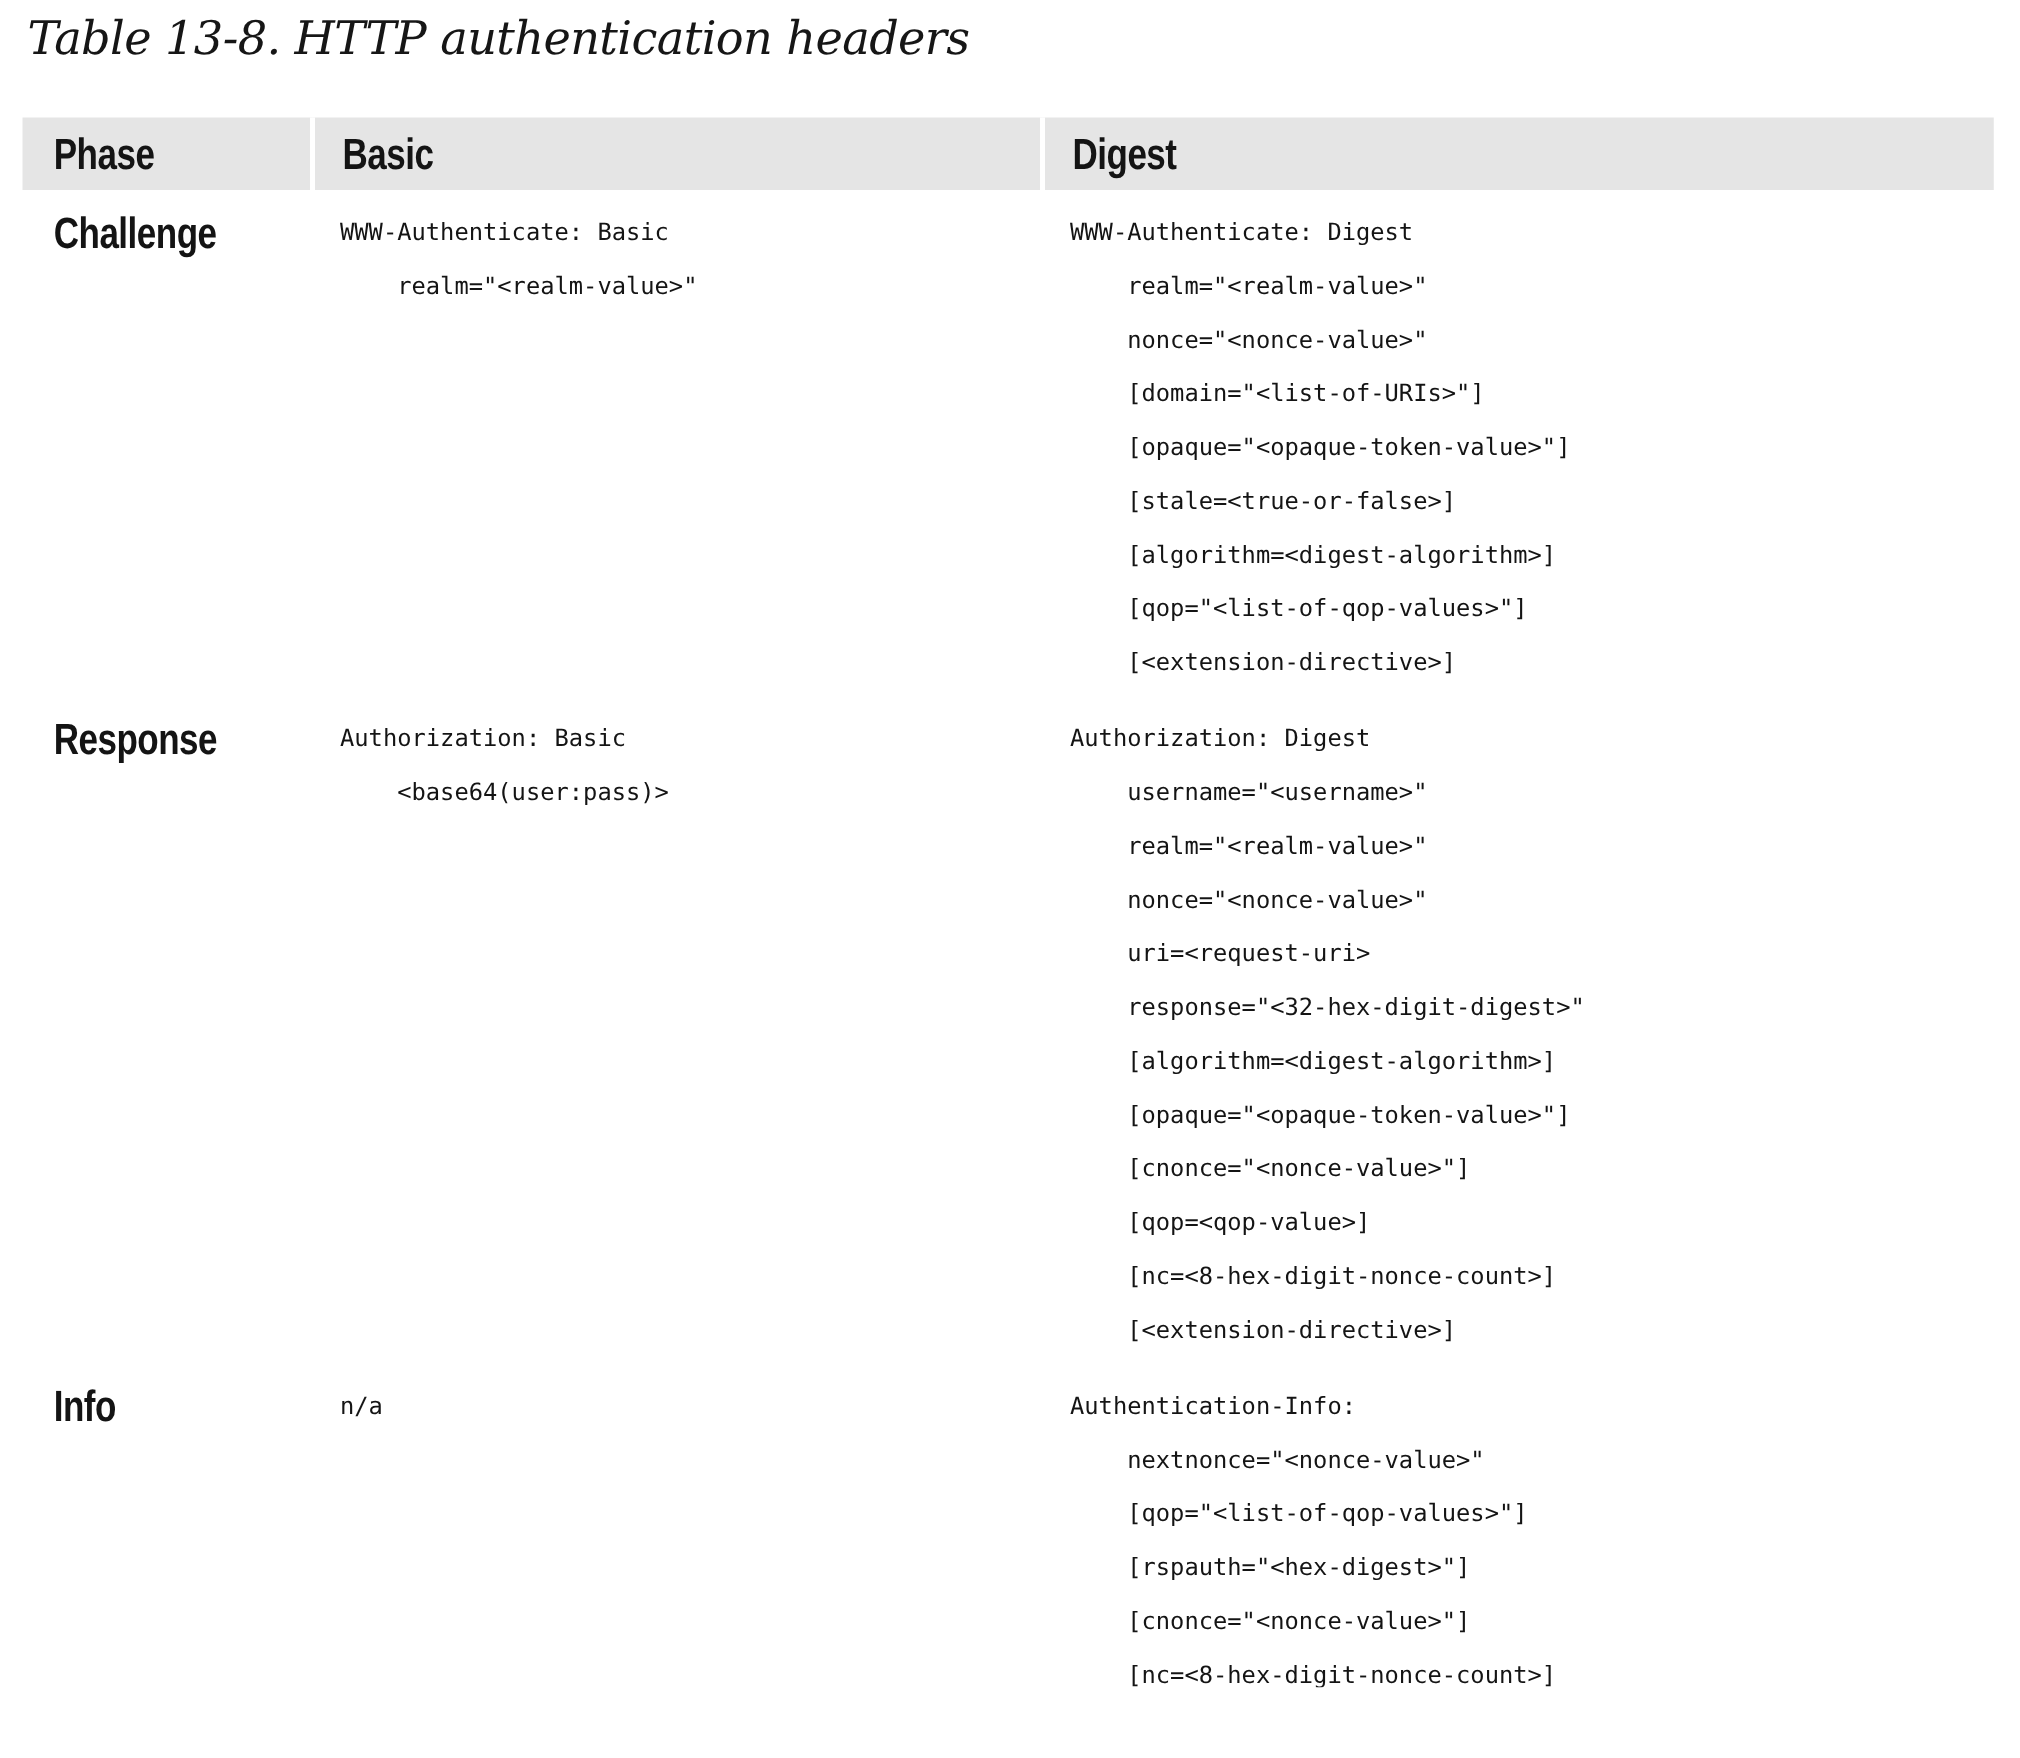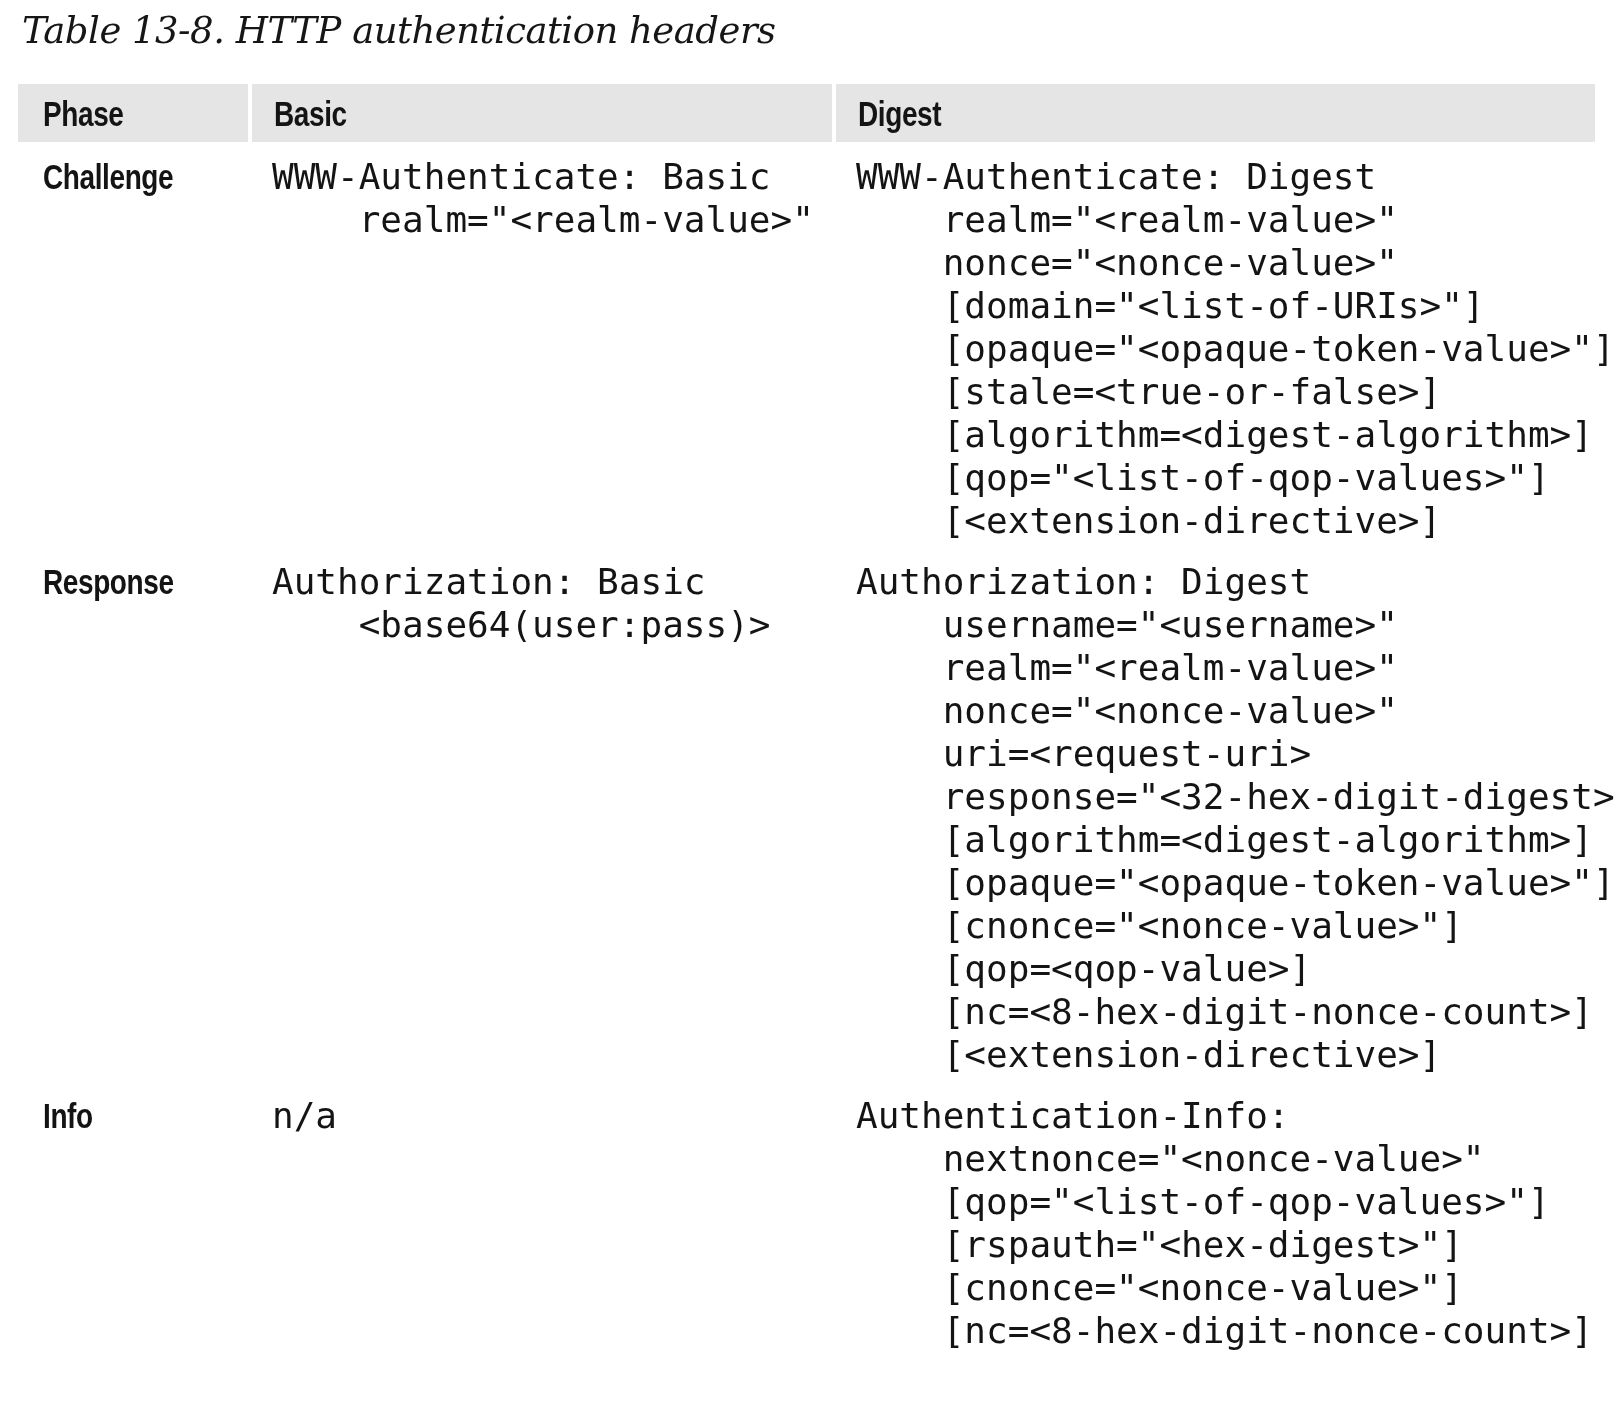--- a/index.html
+++ b/index.html
@@ -19,21 +19,21 @@
     font-style:italic;
     font-size:37px;
     line-height:54px;
     letter-spacing:-0.5px;
     color:#161616;
     white-space:nowrap;
   }
   table.auth {
     position:absolute;
     left:18px;
-    top:84px;
+    top:94px;
     width:1577px;
     border-collapse:collapse;
     table-layout:fixed;
     border-bottom:4px solid #404040;
   }
   col.c-phase  { width:232px; }
   col.c-basic  { width:584px; }
   col.c-digest { width:761px; }
   thead th {
     background:#e5e5e5;
@@ -61,21 +61,21 @@
     line-height:43px;
     letter-spacing:-0.5px;
     transform:scaleX(0.80);
     transform-origin:0 50%;
     white-space:nowrap;
     color:#141414;
   }
   tbody .cond { transform-origin:0 0; }
   .code {
     font-family:"DejaVu Sans Mono", monospace;
-    font-size:36px;
+    font-size:19px;
     line-height:43px;
     white-space:pre;
     color:#141414;
   }
 </style>
 </head>
 <body>
 
 <div class="page">
 

